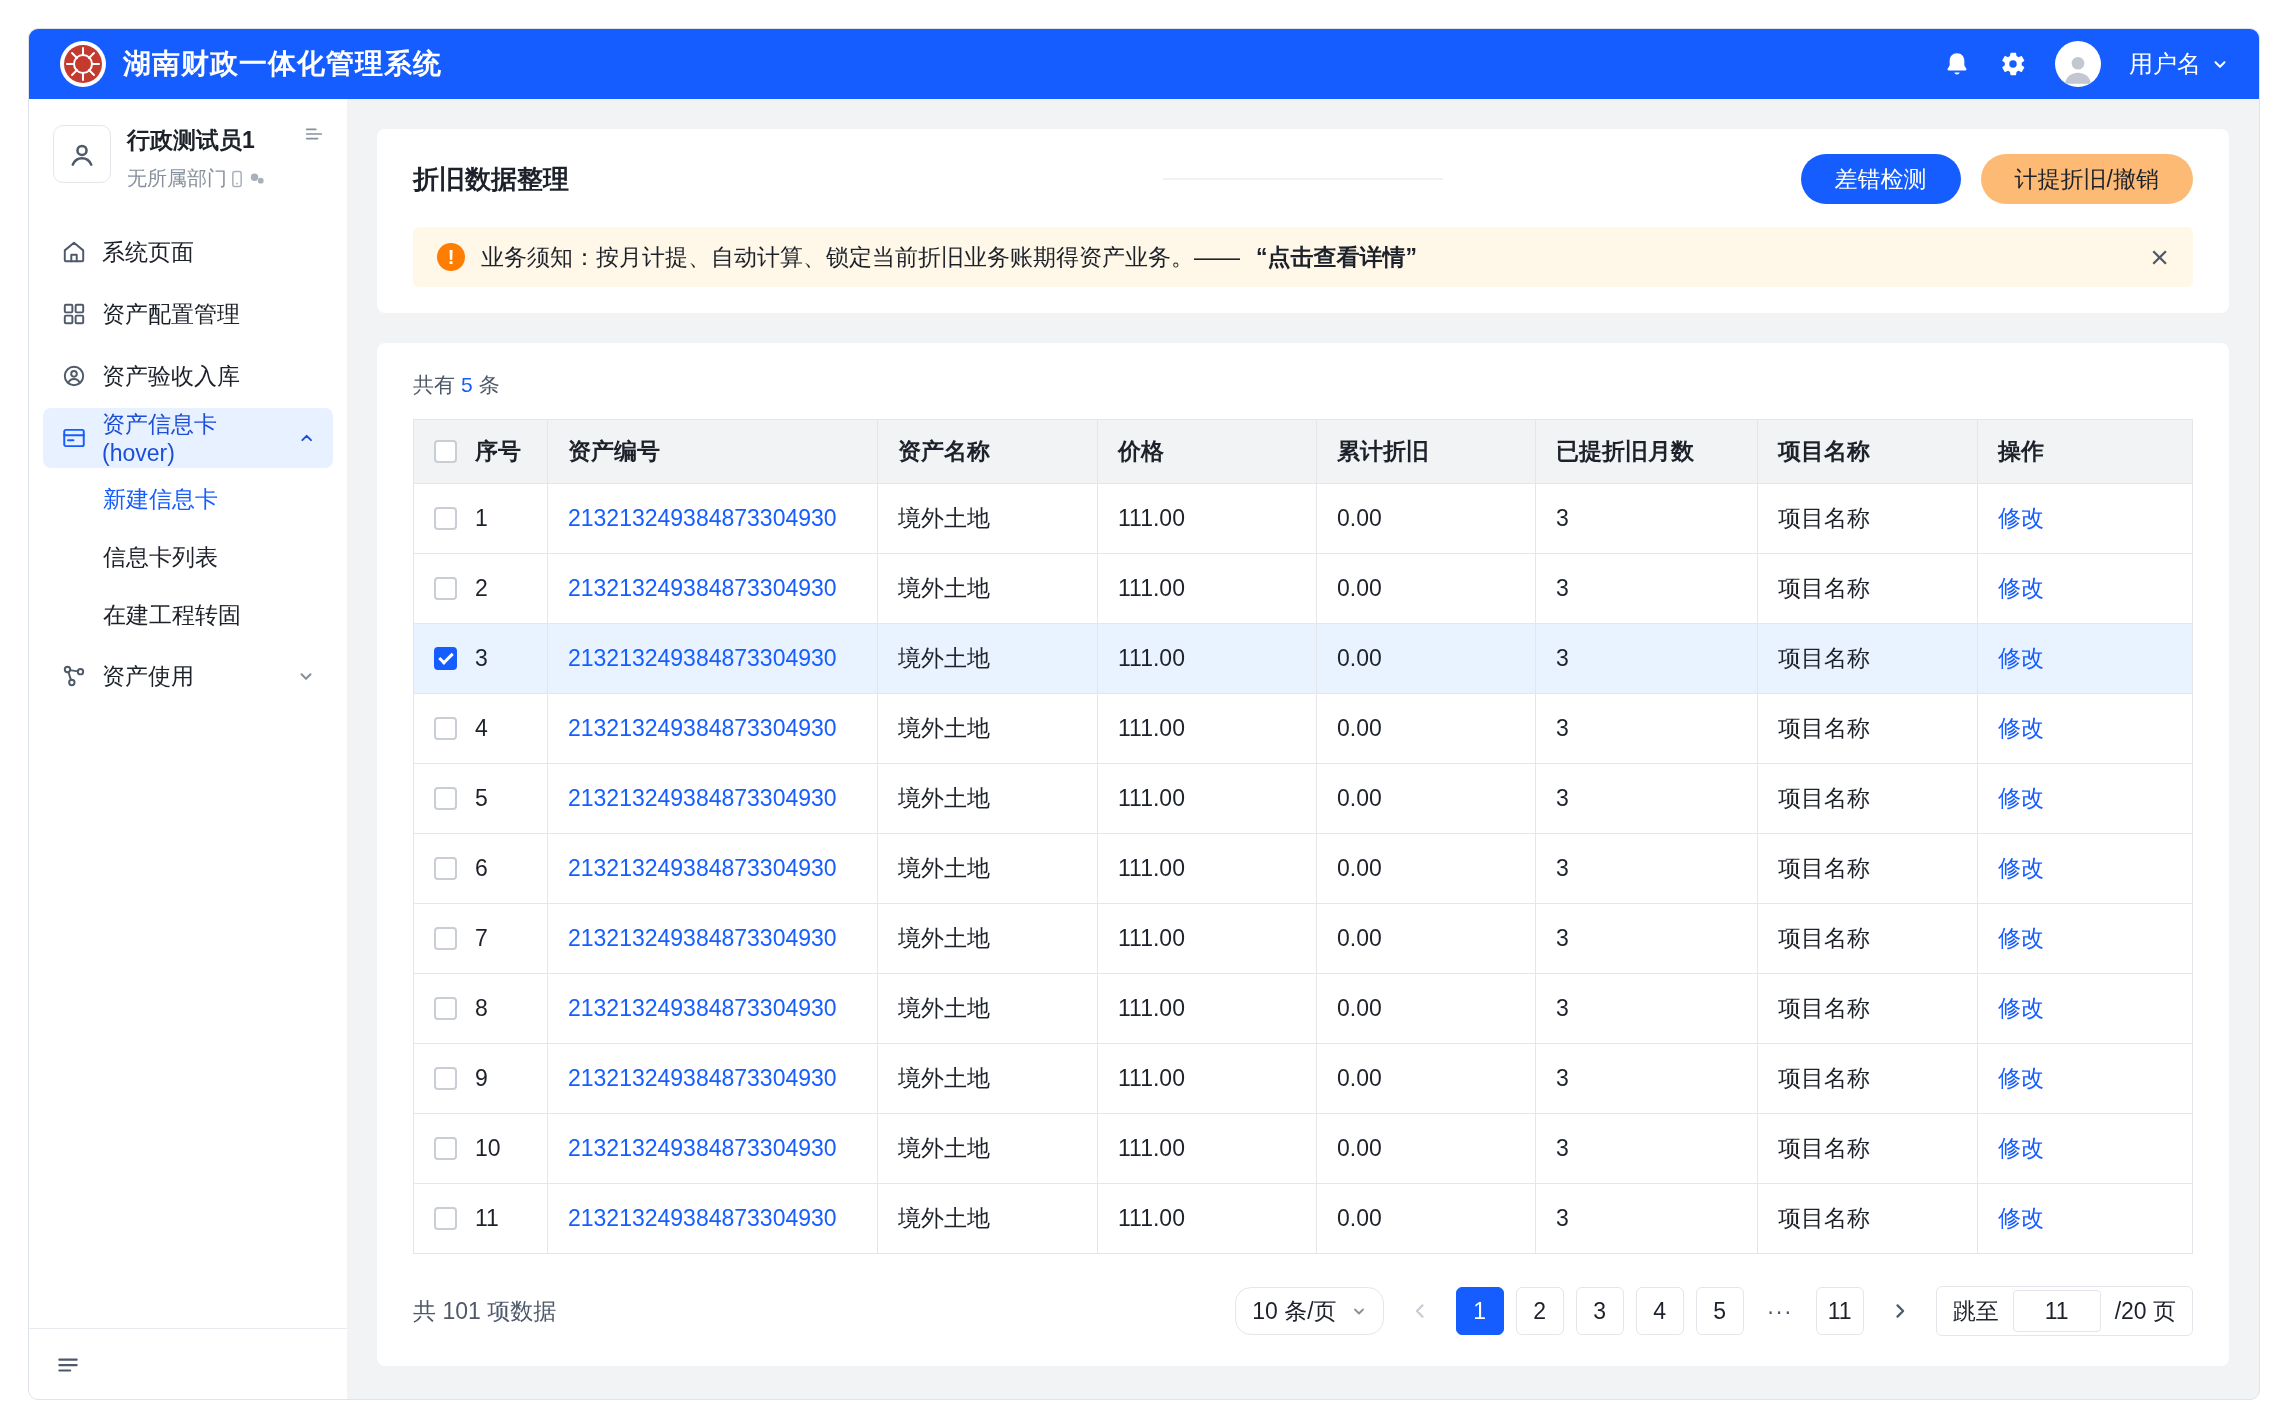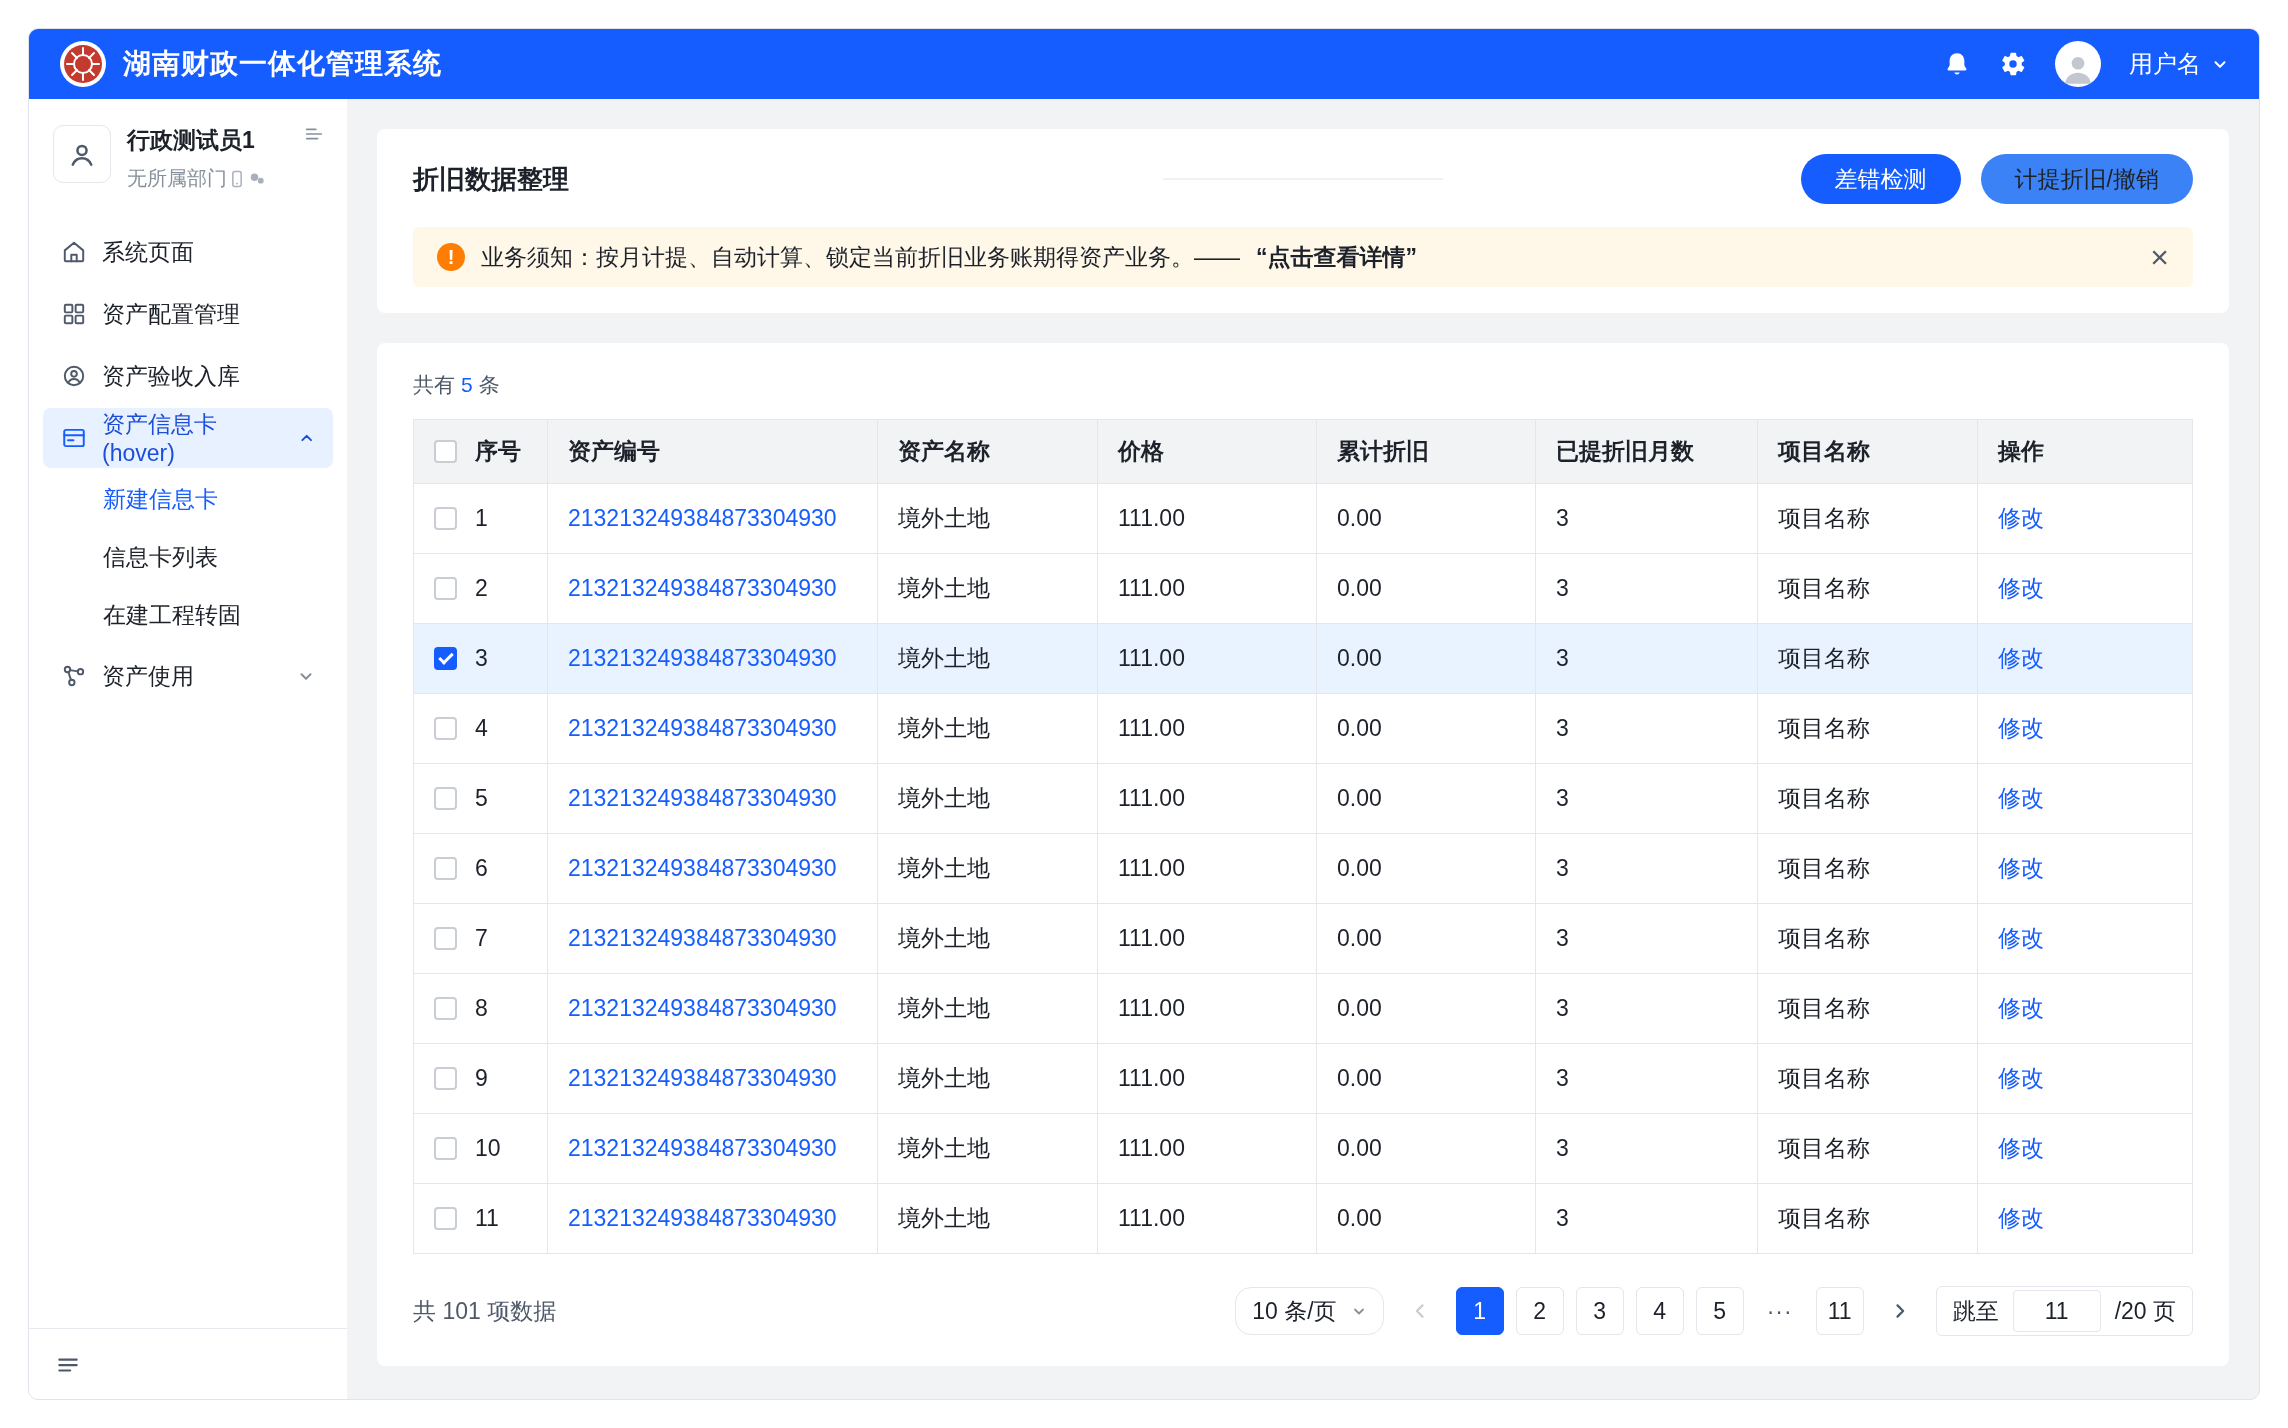--- a/index.html
+++ b/index.html
@@ -56,21 +56,21 @@
   
   .main { flex: 1; padding: 30px 30px 0; overflow: hidden; min-width: 0; }
   .card { background: #fff; border-radius: 8px; }
   .card-head { padding: 24px 36px 26px; margin-bottom: 30px; }
   .page-head { display: flex; align-items: center; justify-content: space-between; position: relative; height: 52px; }
   .page-title { font-size: 26px; font-weight: 600; color: #1d2129; }
   .title-divider { position: absolute; left: 50%; top: 50%; transform: translate(-50%,-50%); width: 280px; height: 1px; background: #e5e6eb; }
   .head-actions { display: flex; align-items: center; gap: 20px; }
   .btn { height: 50px; border: none; border-radius: 26px; font-size: 23px; padding: 0 34px; cursor: pointer; font-family: inherit; white-space: nowrap; }
   .btn-primary { background: #165dff; color: #fff; }
-  .btn-ghost { background: #3b82f6; color: #1d2129; }
+  .btn-ghost { background: #fdba74; color: #1d2129; }
   .notice { margin-top: 22px; height: 60px; background: #fff7e8; border-radius: 6px; display: flex; align-items: center; gap: 16px; padding: 0 24px; }
   .notice-icon { width: 28px; height: 28px; border-radius: 50%; background: #ff7d00; color: #fff; font-size: 20px; font-weight: 700; display: flex; align-items: center; justify-content: center; flex: 0 0 auto; }
   .notice-text { font-size: 23px; color: #1d2129; }
   .notice-link { font-size: 23px; color: #1d2129; font-weight: 700; cursor: pointer; }
   .notice-close { margin-left: auto; font-size: 32px; color: #4e5969; cursor: pointer; line-height: 1; }
 
   .card-table { padding: 26px 36px 30px; }
   .summary { font-size: 21px; color: #4e5969; margin: 2px 0 20px; }
   .summary .count { color: #165dff; margin: 0 6px; }
 

